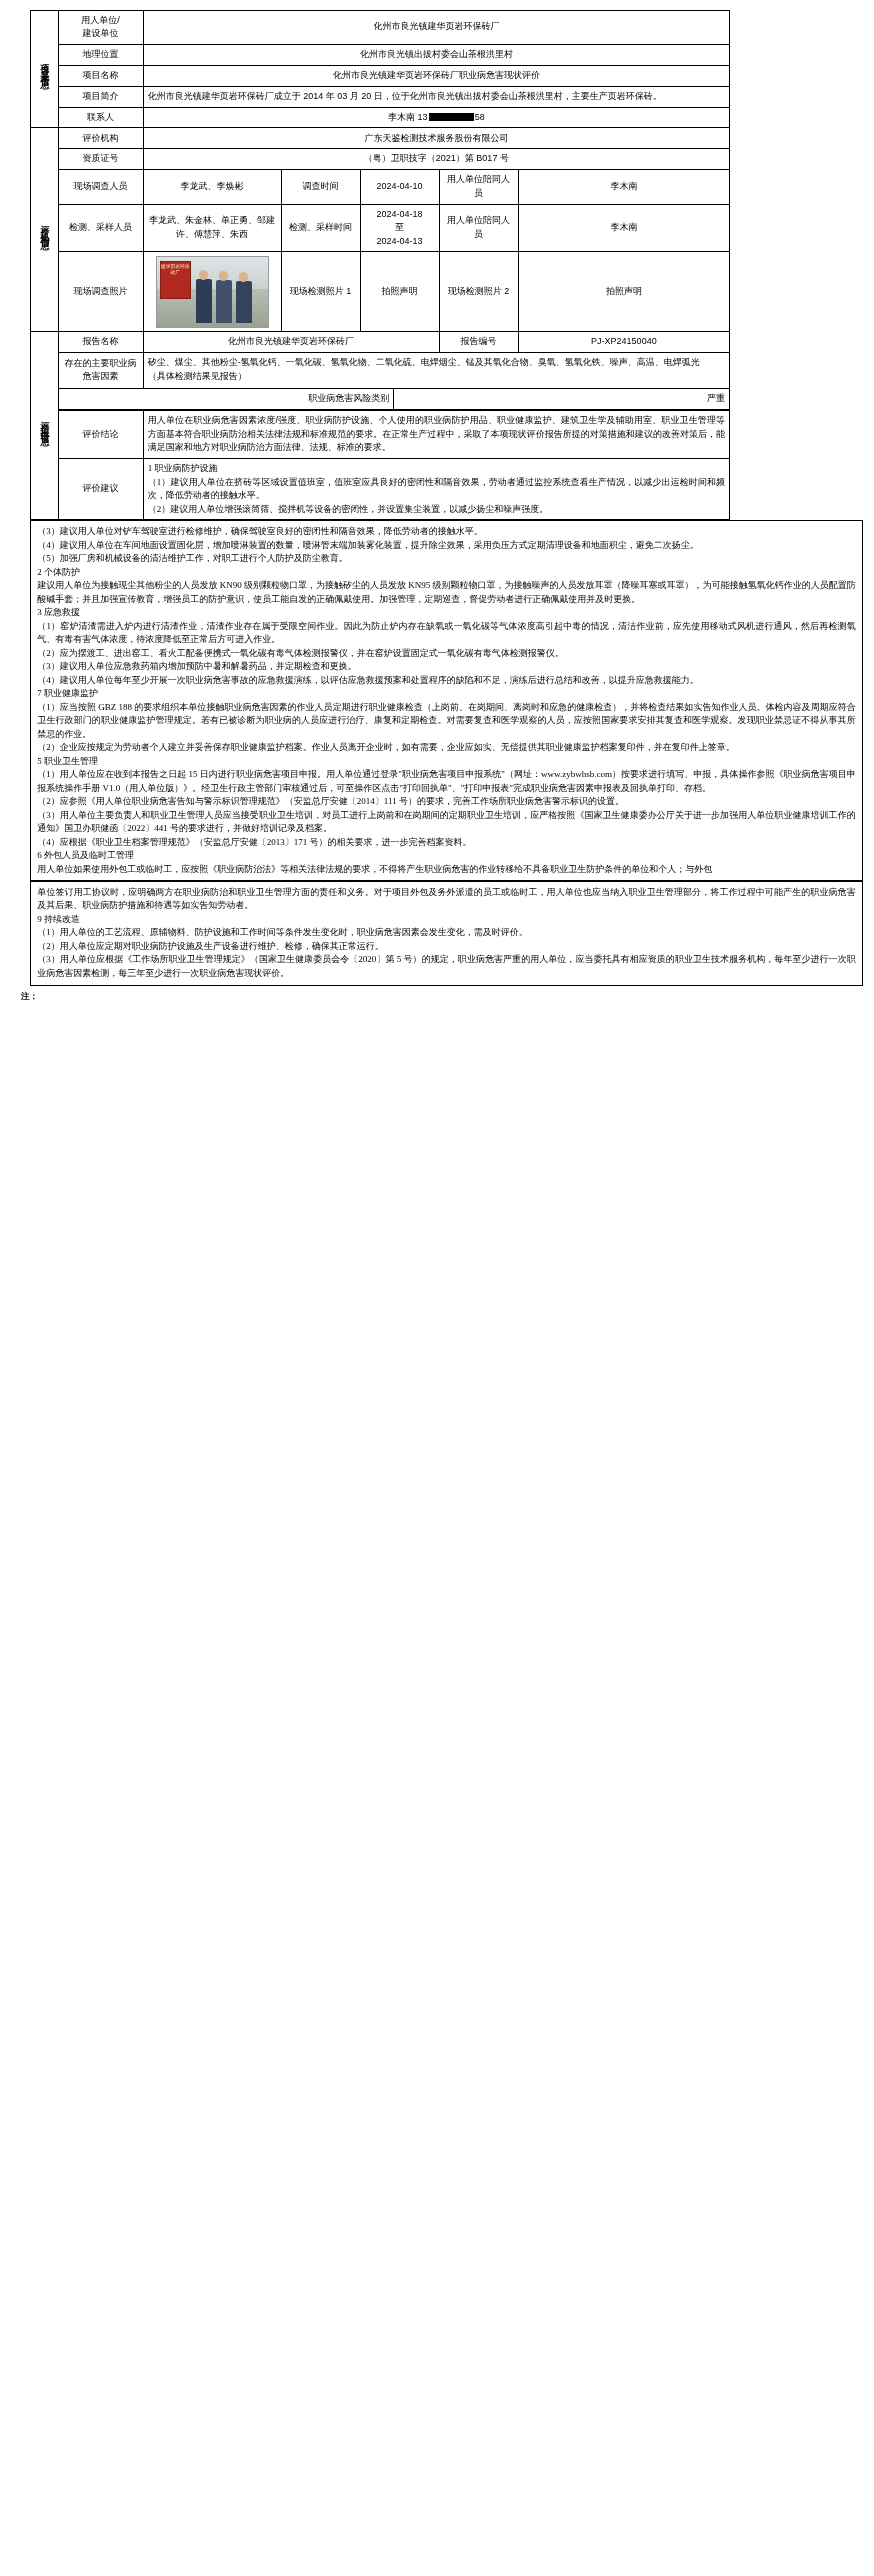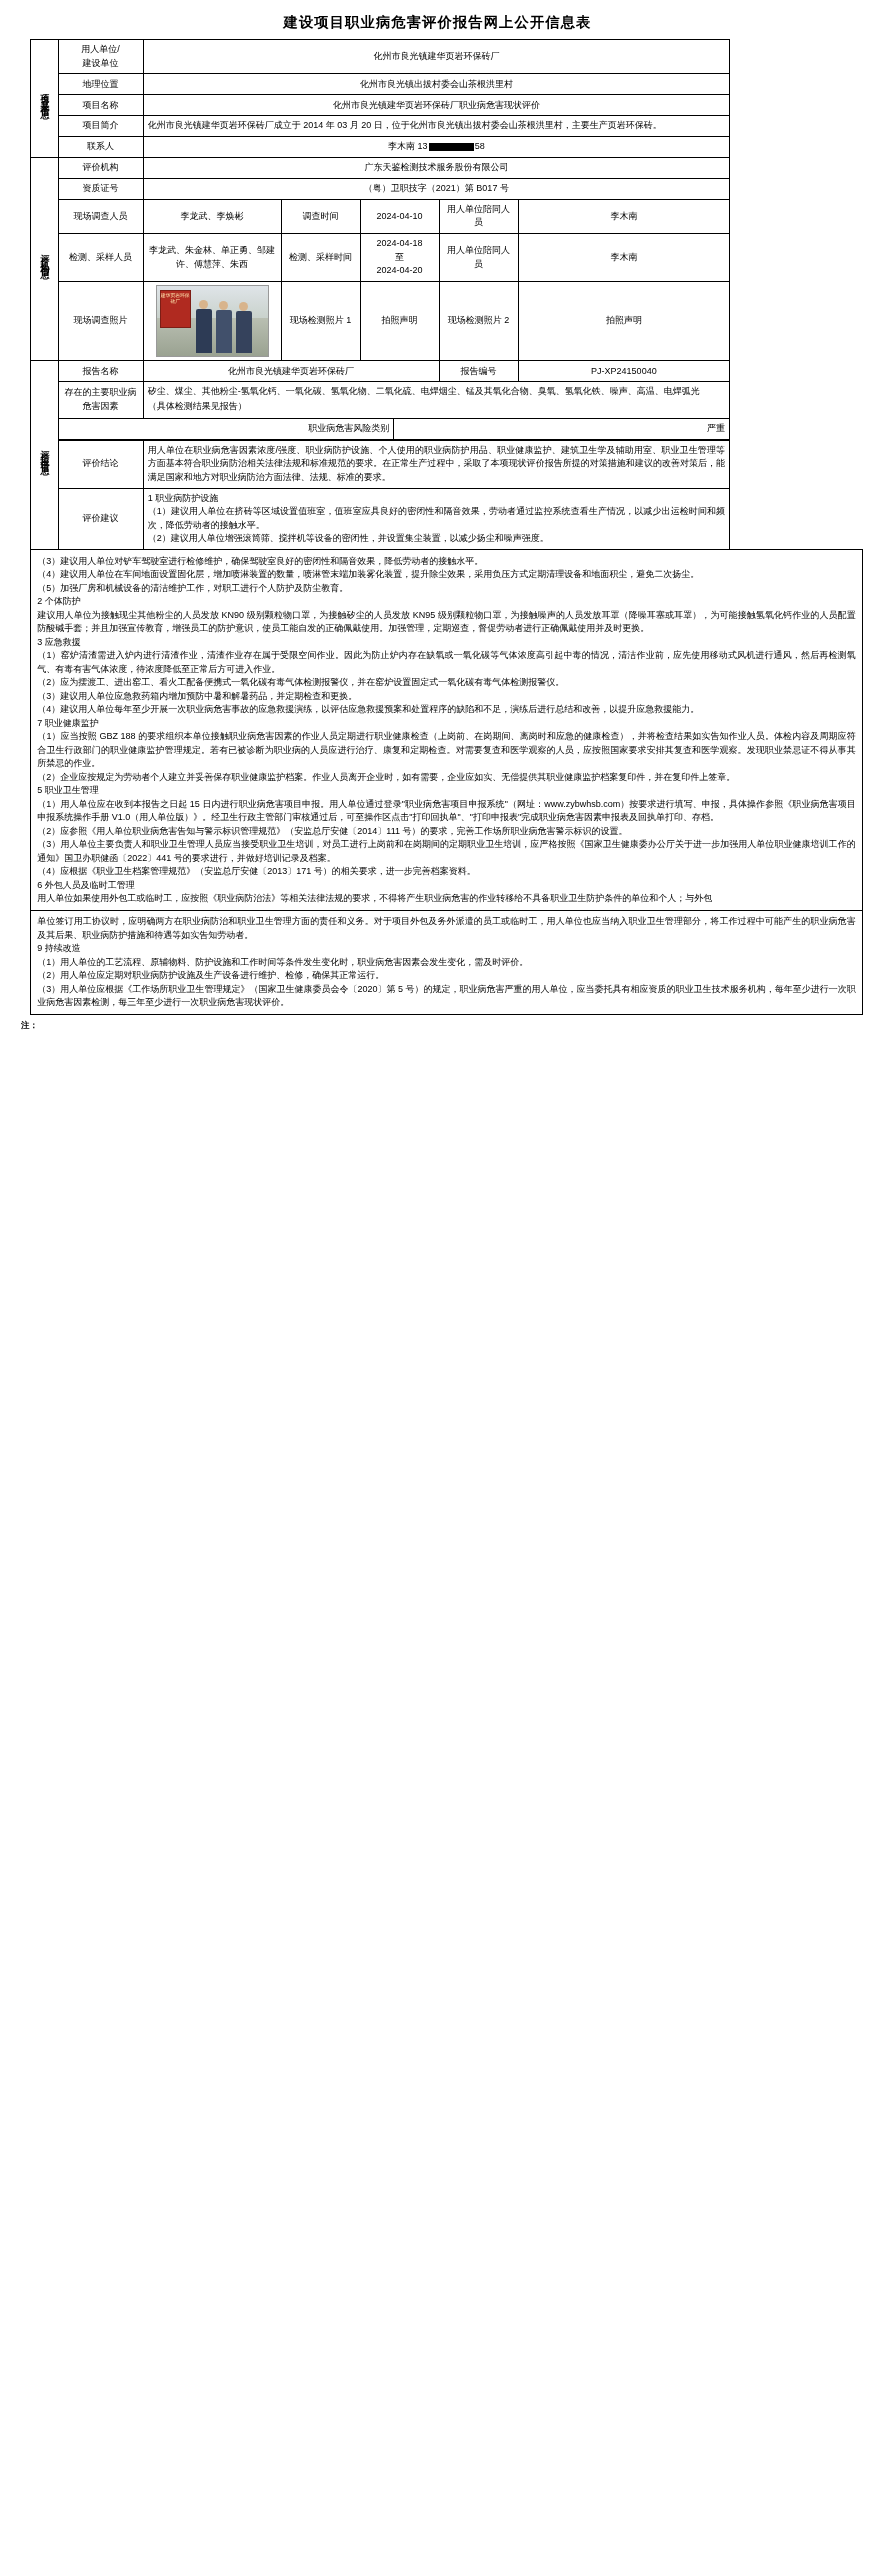--- a/index.html
+++ b/index.html
@@ -22,29 +22,28 @@
   .ph-p{position:absolute;bottom:3.2px;width:16px;background:#2d3b55;border-radius:2.1px 2.1px 0 0;}
   .ph-p i{position:absolute;top:-9px;left:3.2px;width:9.5px;height:9.5px;border-radius:50%;background:#d8b48c;display:block;}
   .ph-p.a{left:39px;height:44px;}
   .ph-p.b{left:59px;height:43px;background:#41506b;}
   .ph-p.c{left:79px;height:42px;background:#35425c;}
   .risk-tbl{width:100%;border-collapse:collapse;}
   .risk-tbl td{border:0.5px solid #000;padding:2.6px 4.2px;text-align:right;font-size:9px;}
   .para{margin:0 0 1.1px 0;}
   .notes{margin-top:4.2px;display:flex;font-size:8.5px;line-height:1.55;}
   .notes .nlab{width:27.5px;flex:none;font-weight:bold;}
-  .block-body p{margin:0;}
+  .block-body p{margin:0;font-family:Liberation Serif, serif;}
   .sign-row td{height:28.6px;}
 </style>
 </head>
 <body>
 
 <div class="page">
 
-  <div class="doc-title">建设项目职业病危害评价报告网上公开信息表</div>
 
   <table class="main">
     <colgroup>
       <col style="width:27.5px">
       <col style="width:85px">
       <col style="width:138px">
       <col style="width:79px">
       <col style="width:79px">
       <col style="width:79px">
       <col style="width:79px">
@@ -105,21 +104,21 @@
       <td class="c-lbl">用人单位陪同人员</td>
       <td class="center" colspan="2">李木南</td>
       <td style="border:none"></td>
     </tr>
     <tr>
       <td class="c-lbl">检测、采样人员</td>
       <td class="center">李龙武、朱金林、单正勇、邹建许、傅慧萍、朱西</td>
       <td class="c-lbl">检测、采样时间</td>
       <td class="center" style="white-space:pre-line">2024-04-18
 至
-2024-04-20</td>
+2024-04-13</td>
       <td class="c-lbl">用人单位陪同人员</td>
       <td class="center" colspan="2">李木南</td>
       <td style="border:none"></td>
     </tr>
     <tr>
       <td class="c-lbl">现场调查照片</td>
       <td class="photo-cell center">
         <div class="photo">
           <div class="ph-sky"></div>
           <div class="ph-ground"></div>

